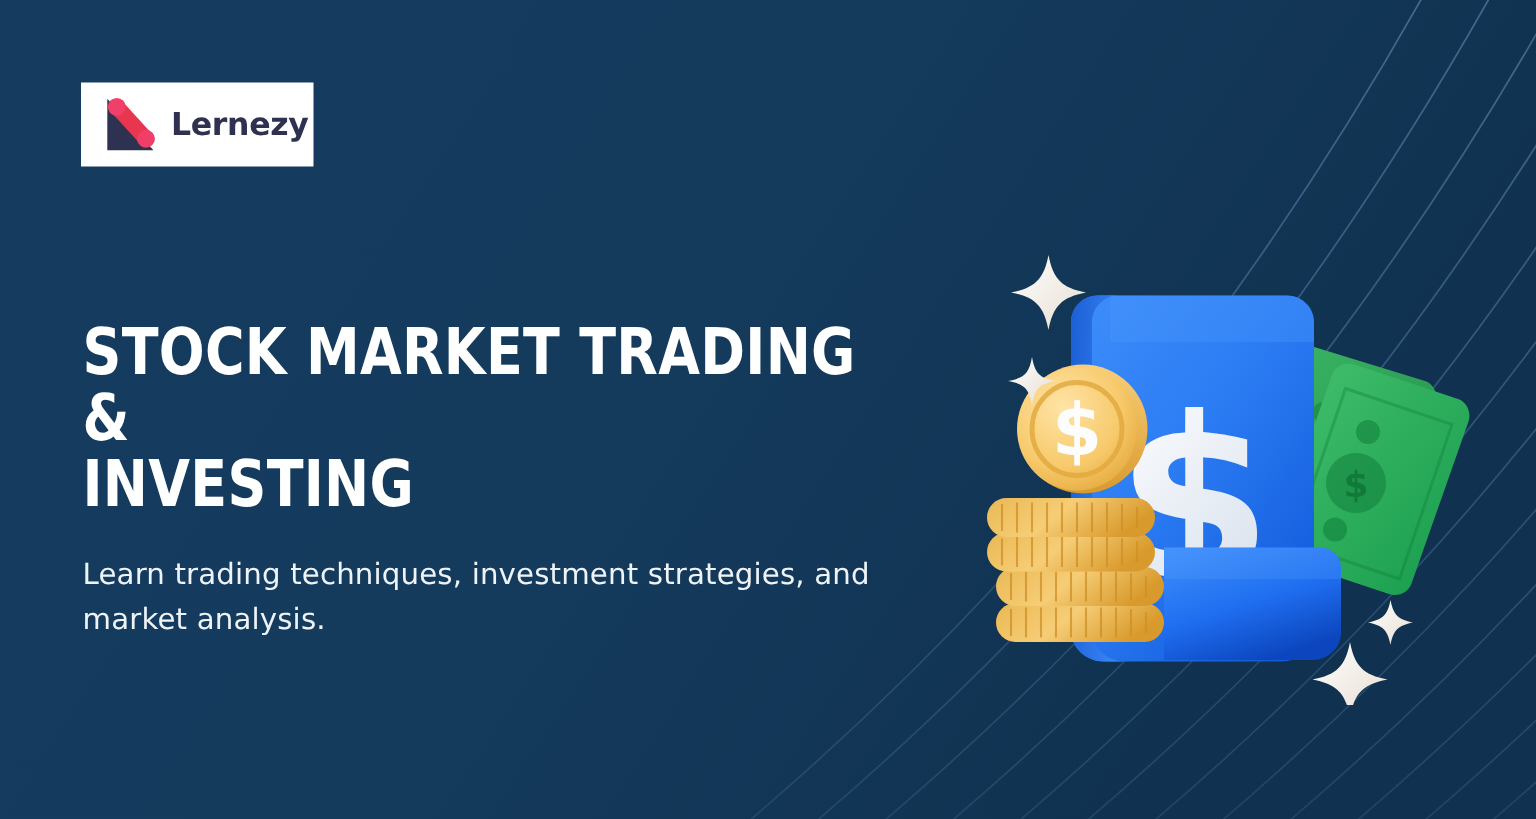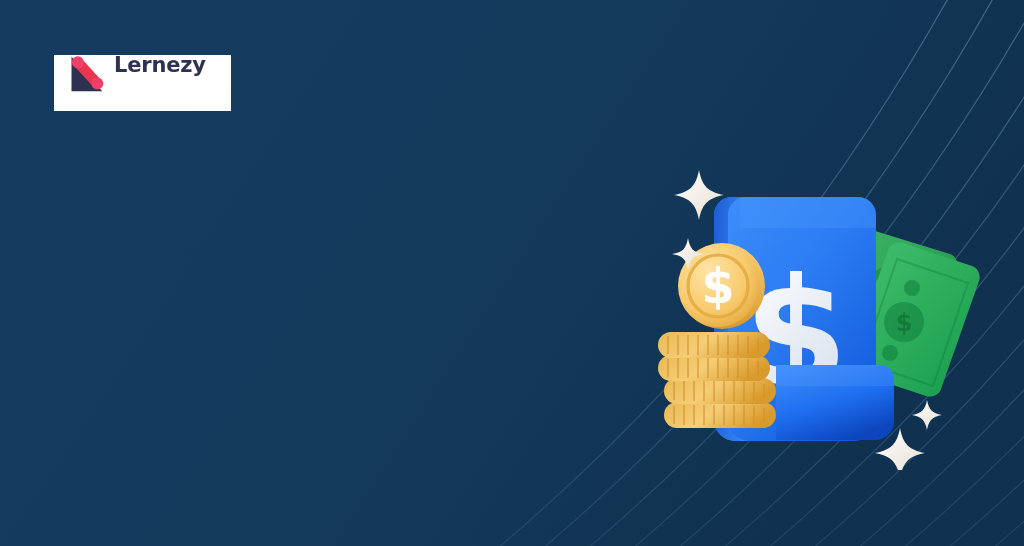--- a/index.html
+++ b/index.html
@@ -21,23 +21,23 @@
   
   #bg-lines {
     position:absolute; inset:0;
     pointer-events:none;
   }
 
   
   #logo-box {
     position:absolute;
     left:54px; top:55px;
-    width:177px; height:56px;
+    width:155px; height:56px;
     background:#ffffff;
-    display:flex; 
+    display:flex; align-items:center;
     padding-left:12px;
     gap:8px;
   }
   #logo-mark { width:40px; height:38px; flex:0 0 auto; display:block; }
   #logo-word {
     font-family:"DejaVu Sans", sans-serif;
     font-size:21px;
     font-weight:700;
     color:#2e3150;
     letter-spacing:-0.2px;
@@ -128,20 +128,25 @@
       <path d="M6 2 L6 40 L40 40 Z" fill="#2e3150"></path>
       <g>
         <path d="M13.5 8.5 L34.5 31.5" stroke="#e8364f" stroke-width="11.5" stroke-linecap="round" fill="none"></path>
         <circle cx="13" cy="8" r="6.6" fill="#f0406a"></circle>
         <circle cx="34.5" cy="31.5" r="6.6" fill="#ef3f68"></circle>
       </g>
     </svg>
     <span id="logo-word">Lernezy</span>
   </div>
 
+  <div id="copy">
+    <h1 id="headline">STOCK MARKET TRADING &amp;
+INVESTING</h1>
+    <p id="subhead">Learn trading techniques, investment strategies, and market analysis.</p>
+  </div>
 
   <div id="illustration">
     <svg viewBox="0 0 350 320">
       <defs>
 
         <linearGradient id="gNoteB" x1="0" y1="0" x2="1" y2="1">
           <stop offset="0" stop-color="#3fba68"></stop>
             <stop offset="1" stop-color="#1f8b46"></stop>
         </linearGradient>
         <linearGradient id="gNoteF" x1="0" y1="0" x2="1" y2="1">

